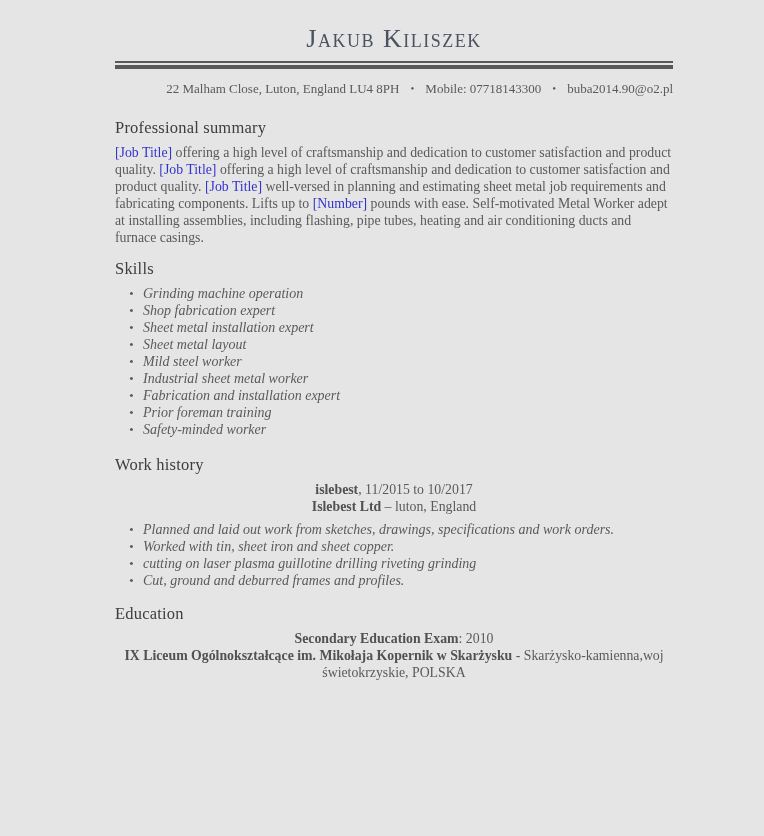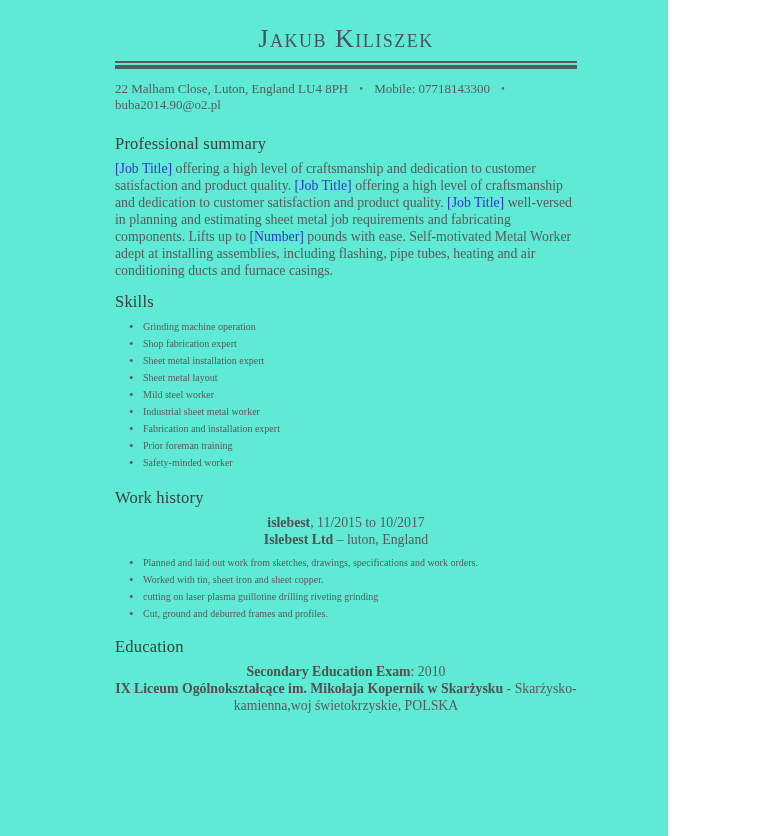--- a/index.html
+++ b/index.html
@@ -1,41 +1,41 @@
 <!DOCTYPE html>
 <html style="--c-name: #4b5361; --c-rule: #58595b; --c-heading: #3e3d3b; --c-body: #5a5a5a; --c-placeholder: #3333cc;"><head>
 <meta charset="utf-8">
 <style>
   html, body { margin: 0; padding: 0; background: #ffffff; }
   .page {
     position: relative;
-    width: 668px;
+    width: 764px;
     height: 836px;
-    background: #5eead4;
+    background: #e5e5e5;
     box-sizing: border-box;
     padding: 24px 91px 0 115px;
     font-family: "Liberation Serif", "DejaVu Serif", serif;
     overflow: hidden;
   }
   
   h1.candidate-name {
     margin: 0 0 7px 0;
     text-align: center;
     font-size: 26px;
     font-weight: normal;
     font-variant: small-caps;
     letter-spacing: 1.5px;
     color: var(--c-name, #4b5361);
   }
   .rule { width: 100%; }
   .rule-thin  { height: 2px; background: var(--c-rule, #58595b); margin-bottom: 2px; }
   .rule-thick { height: 4px; background: var(--c-rule, #58595b); }
   .contact {
     margin-top: 12px;
-    text-align: left;
+    text-align: right;
     font-size: 13px;
     color: var(--c-body, #5a5a5a);
   }
   .contact .sep {
     display: inline-block;
     margin: 0 11px;
     font-size: 11px;
     vertical-align: 1px;
     color: var(--c-body, #5a5a5a);
   }
@@ -65,23 +65,24 @@
   .seg-ph { color: var(--c-placeholder, #3333cc); margin-top: 9px; }
   .seg-b  { font-weight: bold; color: #515151; }
 
   ul.bullet-list {
     margin: 6px 0 0 0;
     padding: 0 0 0 28px;
     list-style: none;
   }
   ul.bullet-list li {
     position: relative;
-    font-size: 10px;
+    font-size: 14px;
     line-height: 17px;
     color: var(--c-body, #5a5a5a);
+    font-style: italic;
   }
   ul.bullet-list li::before {
     content: "\2022";
     position: absolute;
     left: -14px;
     top: 0;
     font-size: 13px;
     color: var(--c-body, #5a5a5a);
   }
 </style>

